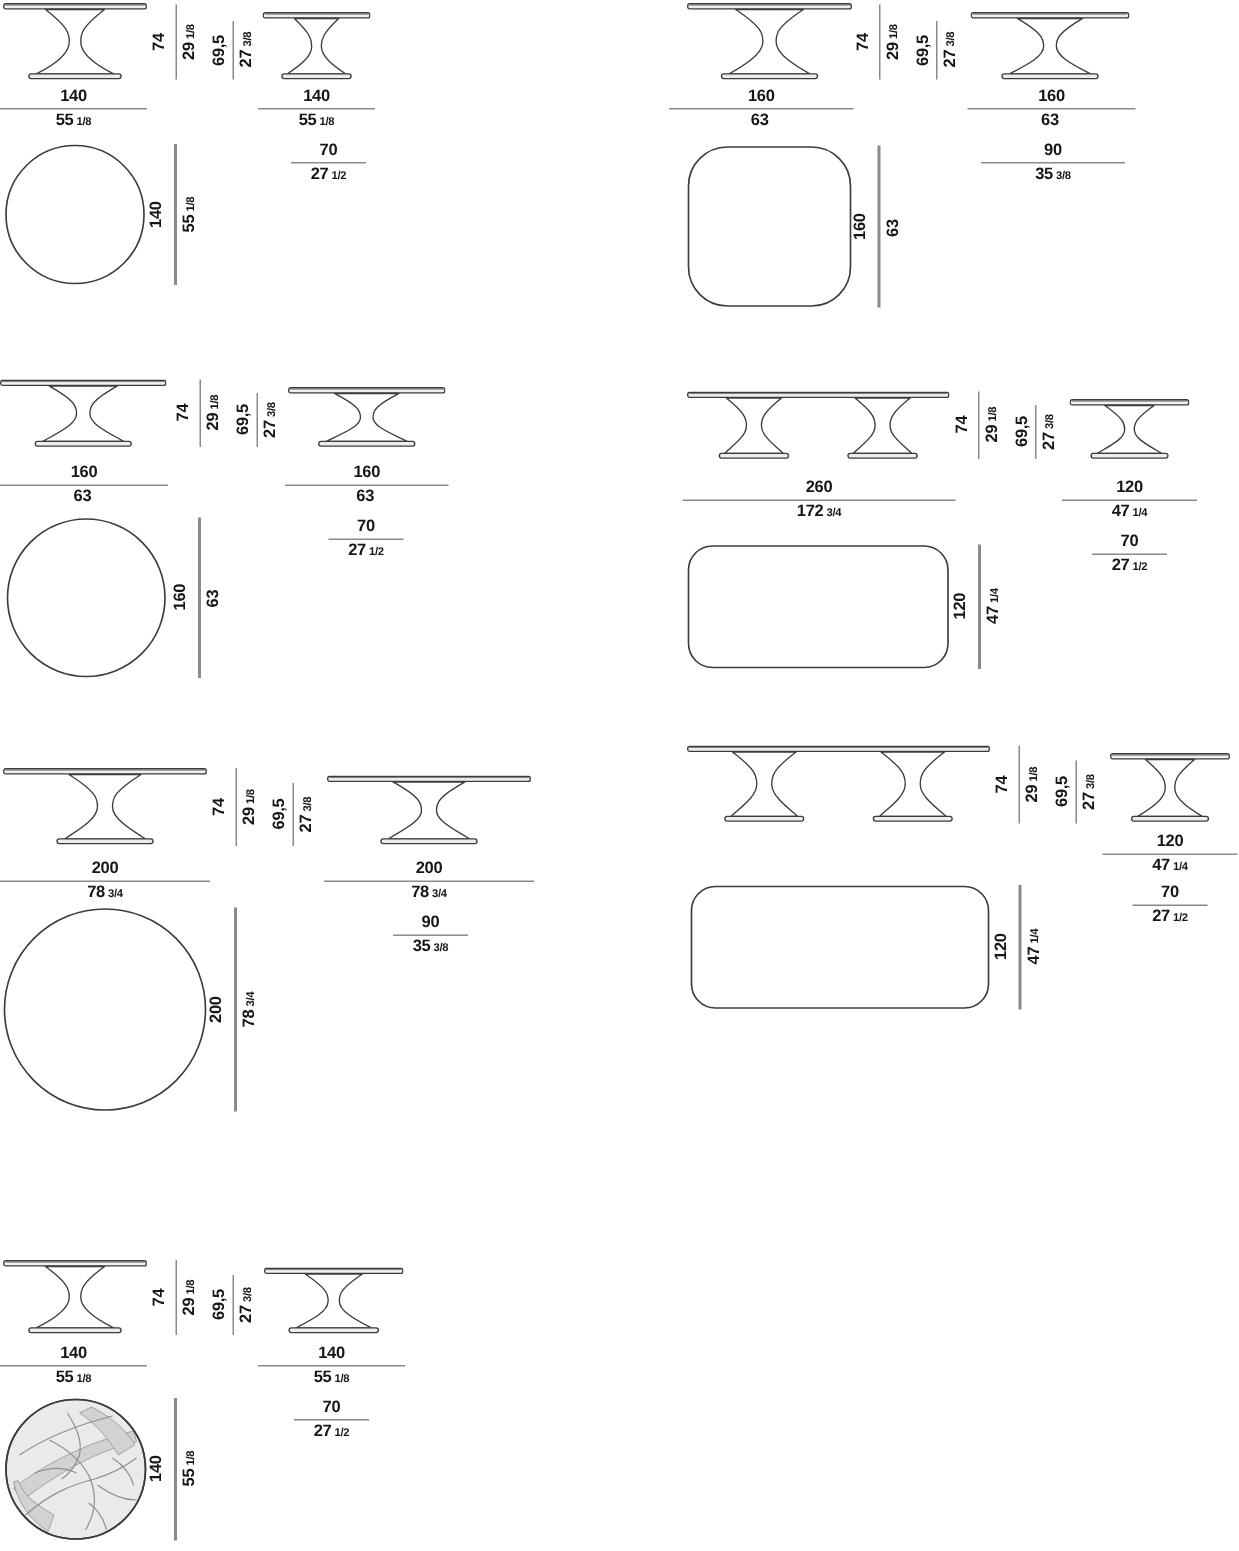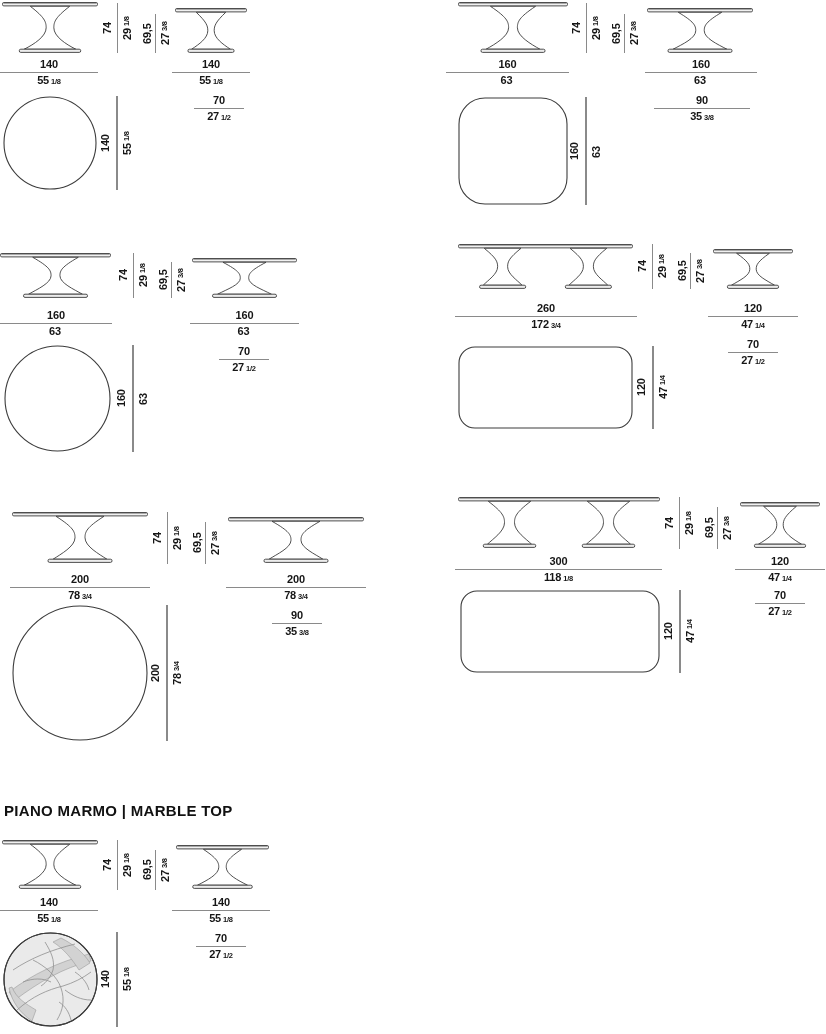--- a/index.html
+++ b/index.html
@@ -224,21 +224,21 @@
     <div class="vl vl2" style="left:132px;top:100px;height:107px"></div>
     <div class="vt" style="left:113px;top:100px;height:107px">
         <span>160</span>
       </div>
     <div class="vt" style="left:135px;top:100px;height:107px">
         <span>63</span>
         <span class="fr"></span>
       </div>
   </div>
 
-  <div class="panel" style="left:440px;top:236px;width:386px;height:240px">
+  <div class="panel" style="left:440px;top:253px;width:386px;height:240px">
     <svg class="sv" style="left: 18px; top: 8px; width: 175px; height: 46px;" viewBox="0 0 175 46">
         <rect x="0.5" y="0.5" width="174" height="3.4" rx="1.3" fill="#f1f1f1" stroke="#3c3c3c" stroke-width="0.9"></rect>
         <line x1="1.5" y1="1.4" x2="173.5" y2="1.4" stroke="#3c3c3c" stroke-width="0.45"></line>
         <polygon points="27.125,4.3 62.125,4.3 50.125,8.8 39.125,8.8" fill="#c9c9c9"></polygon>
         <path d="M 26.25 4.3
       C 38.125 13.894000000000002 39.625 17.584 39.625 22.750000000000004
       C 39.625 30.130000000000003 29.924999999999997 36.2 25.2525 41.2
       L 63.9975 41.2
       C 59.325 36.2 49.625 30.130000000000003 49.625 22.750000000000004
       C 49.625 17.584 51.125 13.894000000000002 63 4.3 Z" fill="#ffffff" stroke="#3c3c3c" stroke-width="0.9" stroke-linejoin="round"></path>
@@ -301,21 +301,21 @@
     <div class="vl vl2" style="left:212px;top:110px;height:83px"></div>
     <div class="vt" style="left:193px;top:110px;height:83px">
         <span>120</span>
       </div>
     <div class="vt" style="left:215px;top:110px;height:83px">
         <span>47</span>
         <span class="fr">1/4</span>
       </div>
   </div>
 
-  <div class="panel" style="left:10px;top:490px;width:420px;height:300px">
+  <div class="panel" style="left:0;top:490px;width:420px;height:300px">
     <svg class="sv" style="left: 2px; top: 22px; width: 136px; height: 52px;" viewBox="0 0 136 52">
         <rect x="0.5" y="0.5" width="135" height="3.4" rx="1.3" fill="#f1f1f1" stroke="#3c3c3c" stroke-width="0.9"></rect>
         <line x1="1.5" y1="1.4" x2="134.5" y2="1.4" stroke="#3c3c3c" stroke-width="0.45"></line>
         <polygon points="50,4.3 86,4.3 73.5,8.8 62.5,8.8" fill="#c9c9c9"></polygon>
         <path d="M 44 4.3
       C 61.5 15.454 63 19.744 63 25.750000000000004
       C 63 34.33 48.8 42.2 41.120000000000005 47.2
       L 94.88 47.2
       C 87.2 42.2 73 34.33 73 25.750000000000004
       C 73 19.744 74.5 15.454 92 4.3 Z" fill="#ffffff" stroke="#3c3c3c" stroke-width="0.9" stroke-linejoin="round"></path>
@@ -419,25 +419,20 @@
         <line x1="1.5" y1="1.4" x2="78.5" y2="1.4" stroke="#3c3c3c" stroke-width="0.45"></line>
         <polygon points="26.4,4.3 53.6,4.3 45.5,8.8 34.5,8.8" fill="#c9c9c9"></polygon>
         <path d="M 23.6 4.3
       C 35.3 14.154 36.8 17.944000000000003 36.8 23.250000000000004
       C 36.8 30.830000000000002 26.880000000000003 37.2 18.496 42.2
       L 61.504000000000005 42.2
       C 53.12 37.2 43.2 30.830000000000002 43.2 23.250000000000004
       C 43.2 17.944000000000003 44.7 14.154 56.4 4.3 Z" fill="#ffffff" stroke="#3c3c3c" stroke-width="0.9" stroke-linejoin="round"></path>
         <rect x="14.399999999999999" y="42.2" width="51.2" height="3.2" rx="1.5" fill="#ededed" stroke="#3c3c3c" stroke-width="0.9"></rect>
       </svg>
-    <div class="hd" style="left:15px;top:65px;width:207px">
-      <div class="num"><span>300</span></div>
-        <div class="ln"></div>
-      <div class="num"><span>118</span><span class="fr">1/8</span></div>
-    </div>
     <div class="hd" style="left:295px;top:65px;width:90px">
       <div class="num"><span>120</span></div>
         <div class="ln"></div>
       <div class="num"><span>47</span><span class="fr">1/4</span></div>
     </div>
     <div class="hd" style="left:315px;top:99px;width:50px">
       <div class="num"><span>70</span></div>
         <div class="ln"></div>
       <div class="num"><span>27</span><span class="fr">1/2</span></div>
     </div>
@@ -448,21 +443,20 @@
     <div class="vt" style="left:220px;top:100px;height:83px">
         <span>120</span>
       </div>
     <div class="vt" style="left:242px;top:100px;height:83px">
         <span>47</span>
         <span class="fr">1/4</span>
       </div>
   </div>
 
   <div class="panel" style="left:0;top:800px;width:400px;height:234px">
-    <div class="sect" style="left:4px;top:2px">PIANO MARMO | MARBLE TOP</div>
     <svg class="sv" style="left: 2px; top: 40px; width: 96px; height: 50px;" viewBox="0 0 96 50">
         <rect x="0.5" y="0.5" width="95" height="3.4" rx="1.3" fill="#f1f1f1" stroke="#3c3c3c" stroke-width="0.9"></rect>
         <line x1="1.5" y1="1.4" x2="94.5" y2="1.4" stroke="#3c3c3c" stroke-width="0.45"></line>
         <polygon points="31.68,4.3 64.32,4.3 53.5,8.8 42.5,8.8" fill="#c9c9c9"></polygon>
         <path d="M 28.32 4.3
       C 42.66 14.934000000000001 44.16 19.024 44.16 24.750000000000004
       C 44.16 32.93 32.256 40.2 22.195200000000003 45.2
       L 73.8048 45.2
       C 63.744 40.2 51.84 32.93 51.84 24.750000000000004
       C 51.84 19.024 53.34 14.934000000000001 67.68 4.3 Z" fill="#ffffff" stroke="#3c3c3c" stroke-width="0.9" stroke-linejoin="round"></path>

